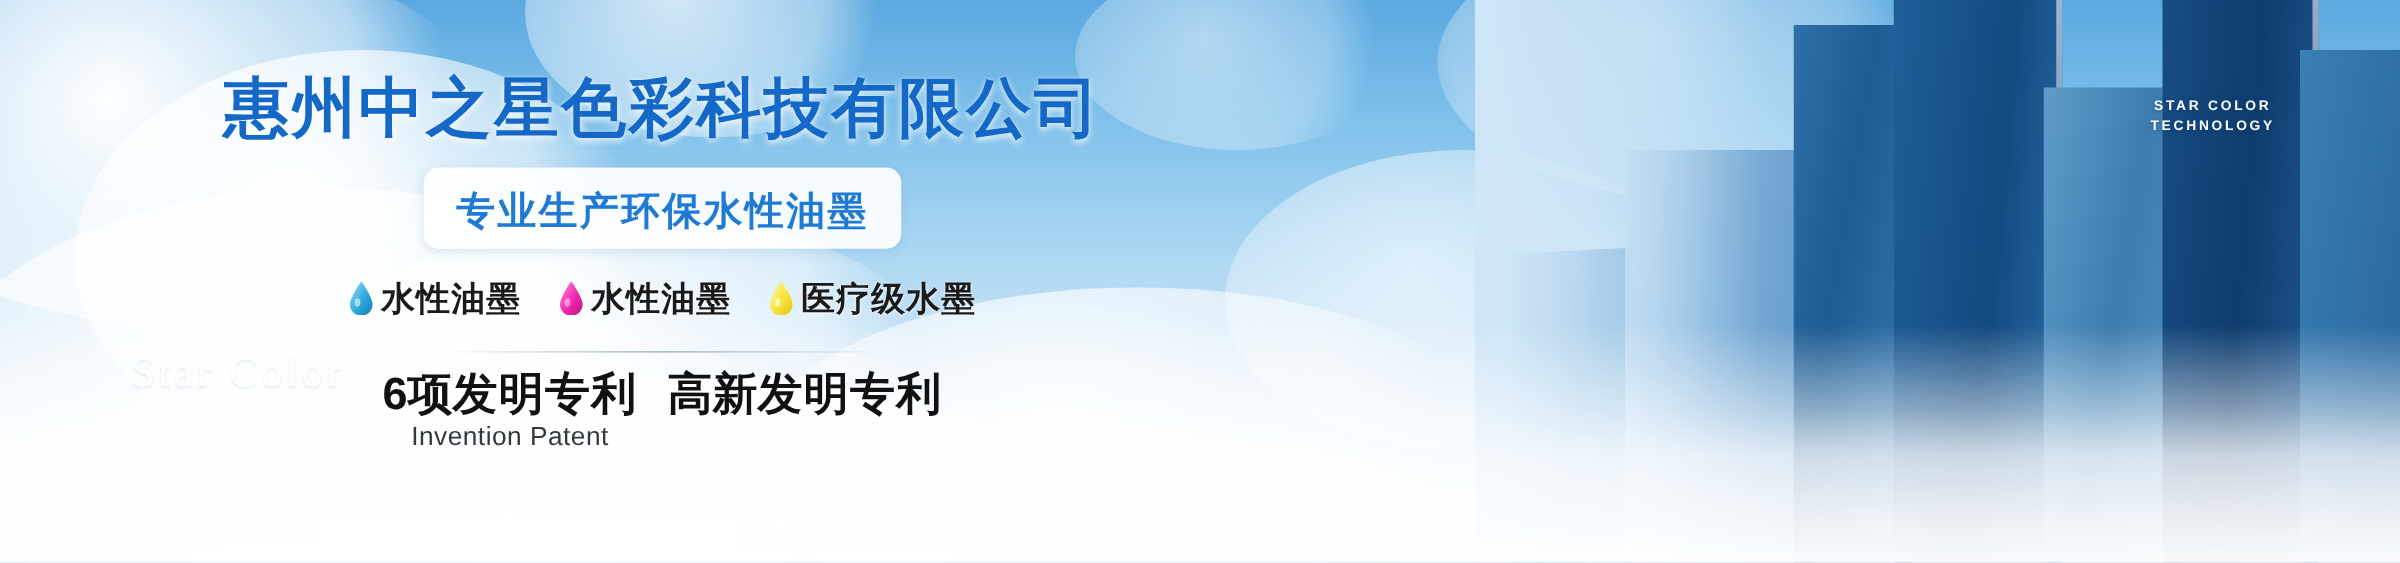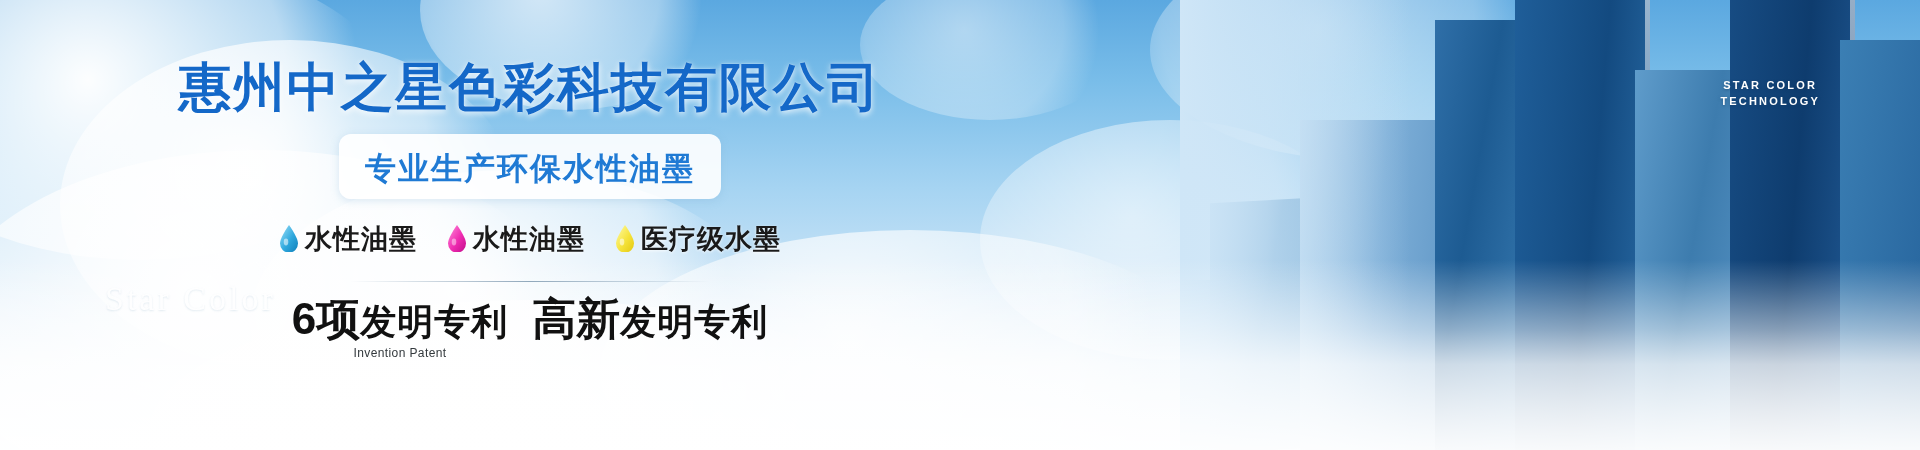--- a/index.html
+++ b/index.html
@@ -123,24 +123,24 @@
     width:360px; height:1px; margin:24px auto 0 auto;
     background:linear-gradient(90deg, rgba(150,175,195,0), rgba(110,140,165,.75), rgba(150,175,195,0));
   }
 
   #badge-row {
     margin-top:14px;
     display:flex; justify-content:center; align-items:flex-start; gap:24px;
   }
   .badge { text-align:center; }
   .badge-cn { white-space:nowrap; line-height:1.05; color:#111111; }
-  .badge-big { font-size:44px; font-weight:bold; letter-spacing:0px; }
+  .badge-big { font-size:36px; font-weight:bold; letter-spacing:0px; }
   .badge-small { font-size:36px; font-weight:bold; letter-spacing:1px; }
   .badge-en {
-    margin-top:4px; font-size:12px; color:#33393d; letter-spacing:.4px;
+    margin-top:4px; font-size:21px; color:#33393d; letter-spacing:.4px;
   }
 </style>
 </head>
 <body>
 
 <div id="banner">
 
   <div class="cloud c1"></div>
   <div class="cloud c5"></div>
   <div class="cloud c10"></div>

